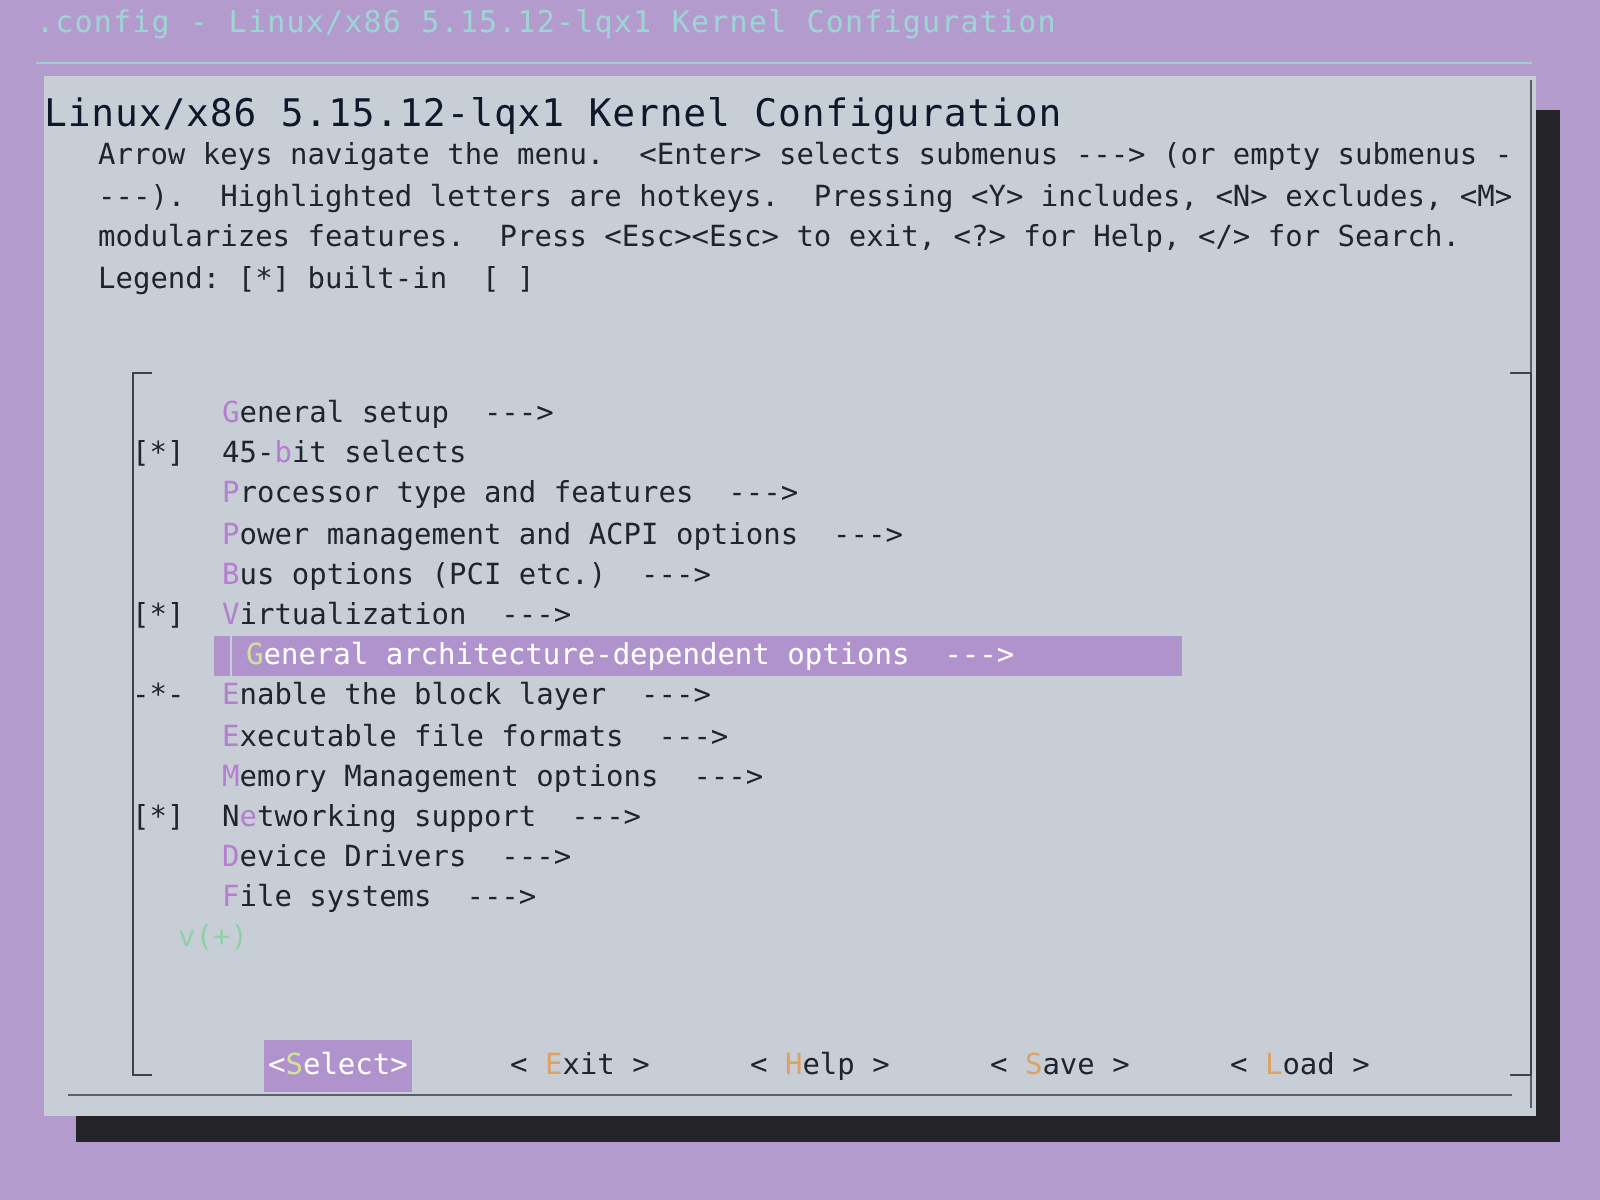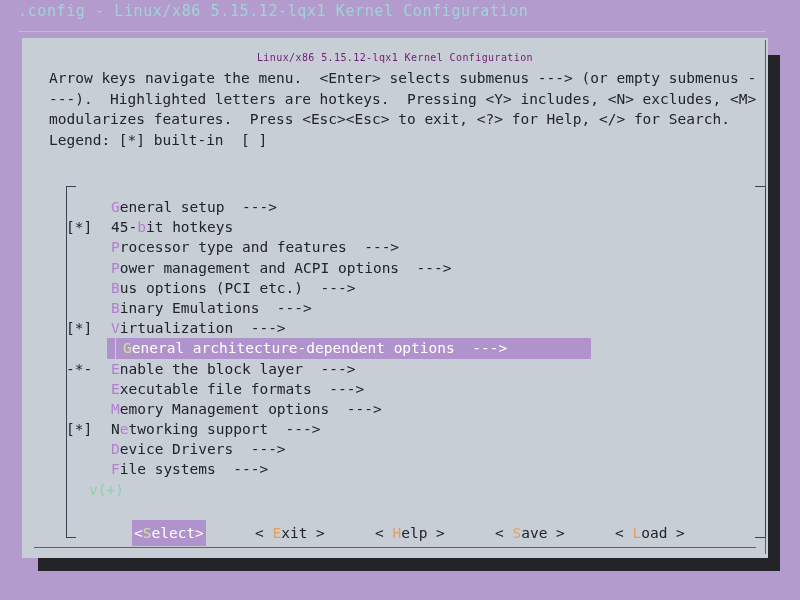--- a/index.html
+++ b/index.html
@@ -78,25 +78,24 @@
     width: 722px;
     height: 1px;
     background: #5a5f68;
   }
 
   .dlg-title {
     position: absolute;
     top: 10px;
     left: 0;
     width: 746px;
-    text-align: center;
-    font-size: 10px;
+    font-size: 19px;
     line-height: 19px;
     letter-spacing: 0.4px;
-    color: #701a75;
+    color: #0f172a;
     white-space: pre;
   }
 
   .help-text {
     position: absolute;
     left: 27px;
     top: 30px;
     width: 712px;
     font-size: 14.5px;
     line-height: 20.6px;
@@ -239,25 +238,24 @@
       <div class="mf-line mf-left"></div>
       <div class="mf-line mf-top-l"></div>
       <div class="mf-line mf-bot-l"></div>
       <div class="mf-line mf-right"></div>
       <div class="mf-line mf-top-r"></div>
       <div class="mf-line mf-bot-r"></div>
     </div>
 
     <div class="menu-list" id="menu-list">
         <div class="menu-row"><span class="row-text"><span class="flag"></span><span class="hot">G</span><span>eneral setup  ---&gt;</span></span></div>
-        <div class="menu-row"><span class="row-text"><span class="flag">[*]</span><span>45-</span><span class="hot">b</span><span>it hotkeys</span></span></div>
+        <div class="menu-row"><span class="row-text"><span class="flag">[*]</span><span>45-</span><span class="hot">b</span><span>it selects</span></span></div>
         <div class="menu-row"><span class="row-text"><span class="flag"></span><span class="hot">P</span><span>rocessor type and features  ---&gt;</span></span></div>
         <div class="menu-row"><span class="row-text"><span class="flag"></span><span class="hot">P</span><span>ower management and ACPI options  ---&gt;</span></span></div>
         <div class="menu-row"><span class="row-text"><span class="flag"></span><span class="hot">B</span><span>us options (PCI etc.)  ---&gt;</span></span></div>
-        <div class="menu-row"><span class="row-text"><span class="flag"></span><span class="hot">B</span><span>inary Emulations  ---&gt;</span></span></div>
         <div class="menu-row"><span class="row-text"><span class="flag">[*]</span><span class="hot">V</span><span>irtualization  ---&gt;</span></span></div>
         <div class="menu-row selected"><div class="sel-bg"></div><div class="sel-cur"></div><span class="row-text"><span class="flag"></span><span class="hot">G</span><span>eneral architecture-dependent options  ---&gt;</span></span></div>
         <div class="menu-row"><span class="row-text"><span class="flag">-*-</span><span class="hot">E</span><span>nable the block layer  ---&gt;</span></span></div>
         <div class="menu-row"><span class="row-text"><span class="flag"></span><span class="hot">E</span><span>xecutable file formats  ---&gt;</span></span></div>
         <div class="menu-row"><span class="row-text"><span class="flag"></span><span class="hot">M</span><span>emory Management options  ---&gt;</span></span></div>
         <div class="menu-row"><span class="row-text"><span class="flag">[*]</span><span>N</span><span class="hot">e</span><span>tworking support  ---&gt;</span></span></div>
         <div class="menu-row"><span class="row-text"><span class="flag"></span><span class="hot">D</span><span>evice Drivers  ---&gt;</span></span></div>
         <div class="menu-row"><span class="row-text"><span class="flag"></span><span class="hot">F</span><span>ile systems  ---&gt;</span></span></div>
         <div class="scroll-more">v(+)</div>
       </div>

